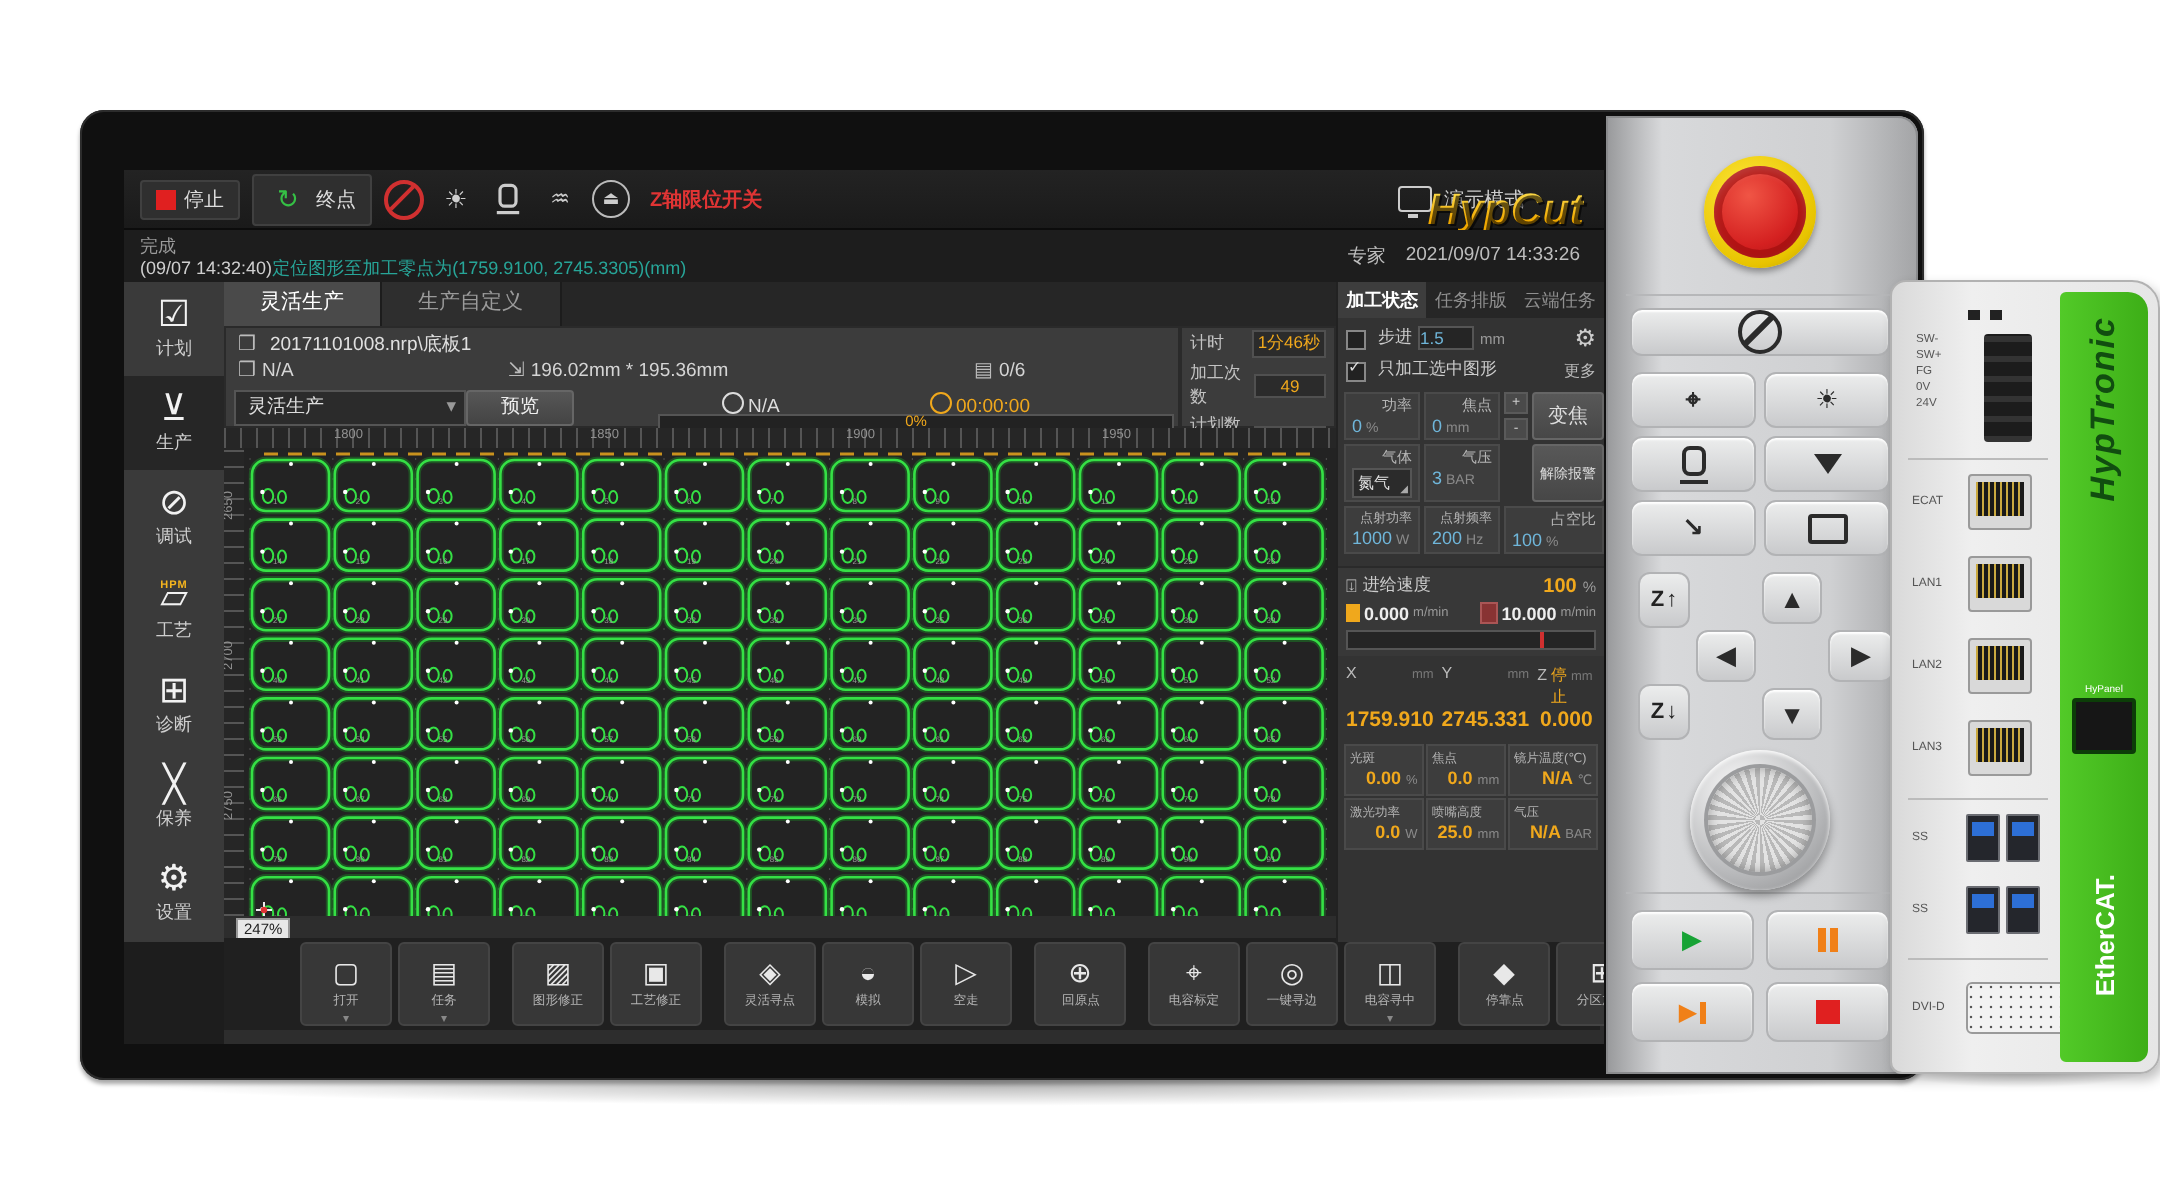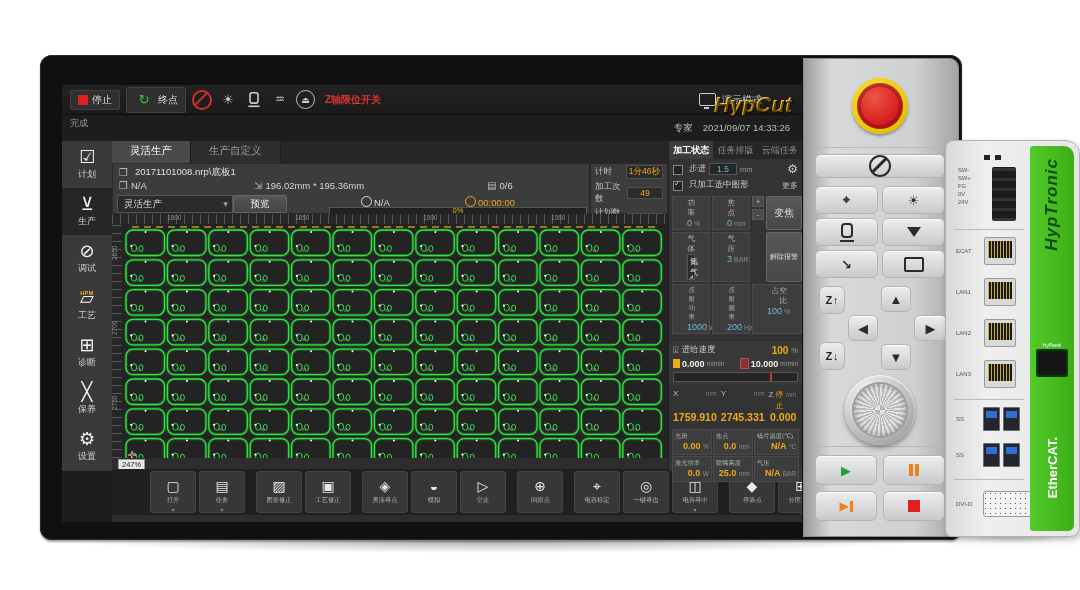--- a/index.html
+++ b/index.html
@@ -98,27 +98,27 @@
   
   .rpanel{position:absolute;left:606px;top:56px;width:134px;height:330px;background:#333;border-left:1px solid #222;box-sizing:border-box;font-size:8.5px;}
   .rp-tabs{display:flex;height:18px;background:#262626;}
   .rp-tab{flex:1;text-align:center;line-height:18px;color:#8f8f8f;font-size:9px;}
   .rp-tab.active{color:#fff;background:#3d3d3d;font-weight:bold;}
   .rp-row{display:flex;gap:2px;padding:2px 3px;}
   .rp-btn{flex:1;background:linear-gradient(#505050,#3e3e3e);border:1px solid #5c5c5c;color:#ddd;text-align:center;padding:3px 0;border-radius:2px;font-size:8px;position:relative;}
   .cb{display:inline-block;width:8px;height:8px;border:1px solid #888;background:#222;margin-right:3px;position:relative;top:1px;}
   .cb.checked:after{content:"✓";position:absolute;left:0;top:-3px;color:#ddd;font-size:8px;}
   .step-wrap{display:flex;align-items:center;gap:3px;padding:3px 4px;}
-  .step-input{width:26px;background:#252525;border:1px solid #555;color:#6fb6da;text-align:center;font-size:8.5px;}
+  .step-input{width:26px;background:#252525;border:1px solid #555;color:#6fb6da;font-size:8.5px;}
   .unit{color:#9a9a9a;font-size:7.5px;}
   .gear-col{margin-left:auto;display:flex;flex-direction:column;align-items:center;gap:1px;color:#ccc;}
   .gear-g{font-size:12px;}
   .more{font-size:8px;color:#bbb;}
   .pgrid{display:grid;grid-template-columns:38px 38px 12px 36px;gap:2px;padding:2px 3px;}
-  .pcell{background:#3d3d3d;border:1px solid #4a4a4a;padding:1px 14px;}
+  .pcell{background:#3d3d3d;border:1px solid #4a4a4a;padding:1px 3px;}
   .pcell .plab{color:#b5b5b5;font-size:7.5px;text-align:right;}
   .pcell .pval{color:#6fb6da;font-size:9px;}
   .pcell .pu{color:#8a8a8a;font-size:7px;margin-left:2px;}
   .minibtn{background:#4a4a4a;border:1px solid #5a5a5a;color:#ccc;text-align:center;font-size:7px;line-height:9px;}
   .bigbtn{background:linear-gradient(#585858,#474747);border:1px solid #666;color:#ddd;display:flex;align-items:center;justify-content:center;font-size:10px;border-radius:2px;}
   .gas-select{background:#2b2b2b;border:1px solid #555;color:#ddd;font-size:8px;padding:1px 2px;position:relative;}
   .gas-select:after{content:"◢";position:absolute;right:1px;bottom:0;font-size:5px;color:#aaa;}
   .feedblock{margin-top:4px;padding:3px 4px;background:#383838;border-top:1px solid #2a2a2a;}
   .feedrow{display:flex;align-items:center;gap:3px;}
   .feedlab{color:#ccc;}
@@ -242,20 +242,23 @@
         <span class="alarm-red">Z轴限位开关</span>
         <div class="tb-right">
           <span class="demo-ico"></span>
           <span>演示模式</span>
         </div>
       </div>
       <div class="logo">HypCut</div>
 
       <div class="statusbar">
         <div class="st1">完成</div>
+        <div class="st2">
+          <span>(09/07 14:32:40)</span><span class="msg">定位图形至加工零点为(1759.9100, 2745.3305)(mm)</span>
+        </div>
         <div class="userline">
           <span>专家</span>
           <span>2021/09/07 14:33:26</span>
         </div>
       </div>
 
       <div class="sidebar">
 
           <div class="side-item">
             <span class="side-glyph">☑</span>

